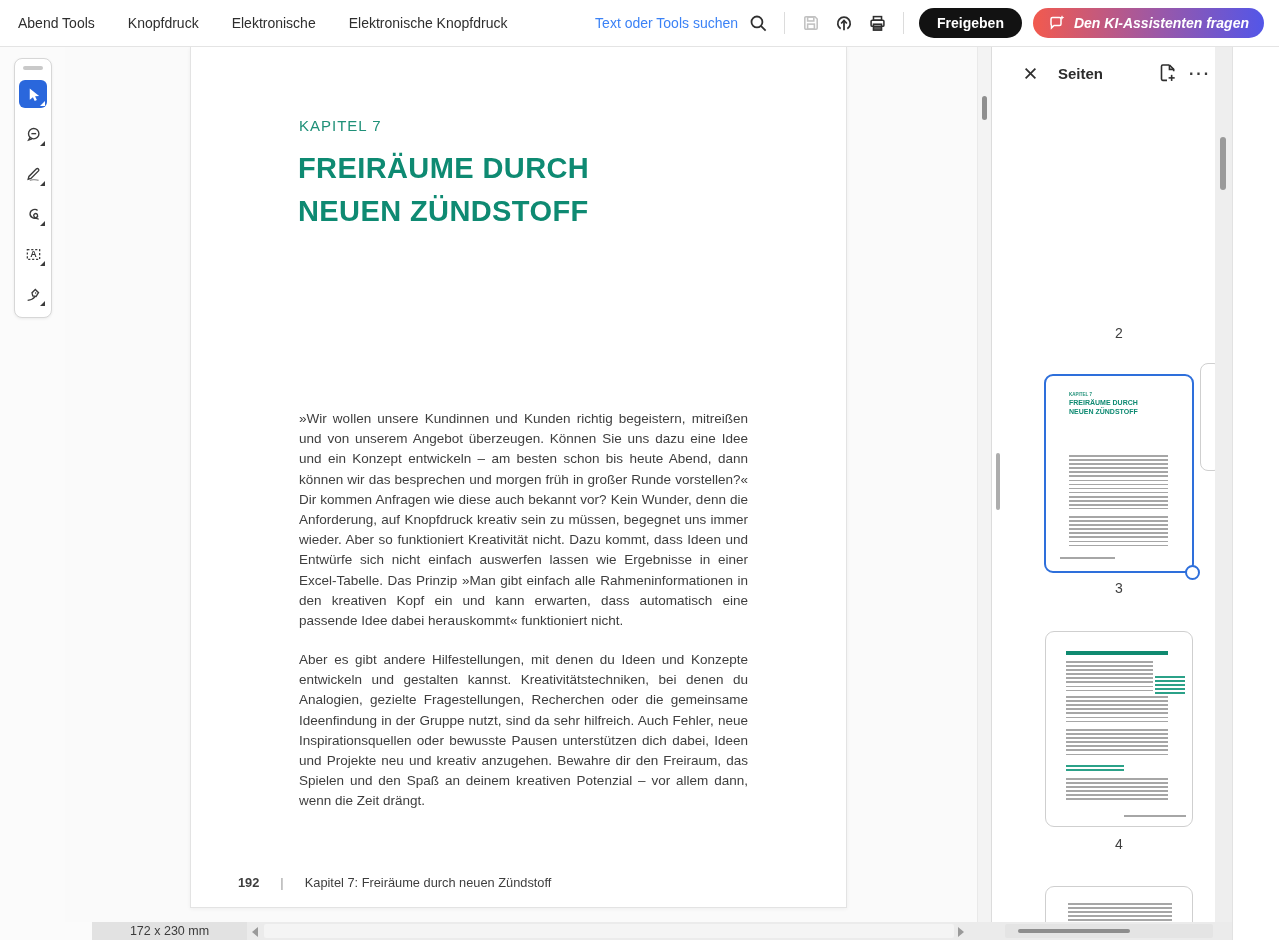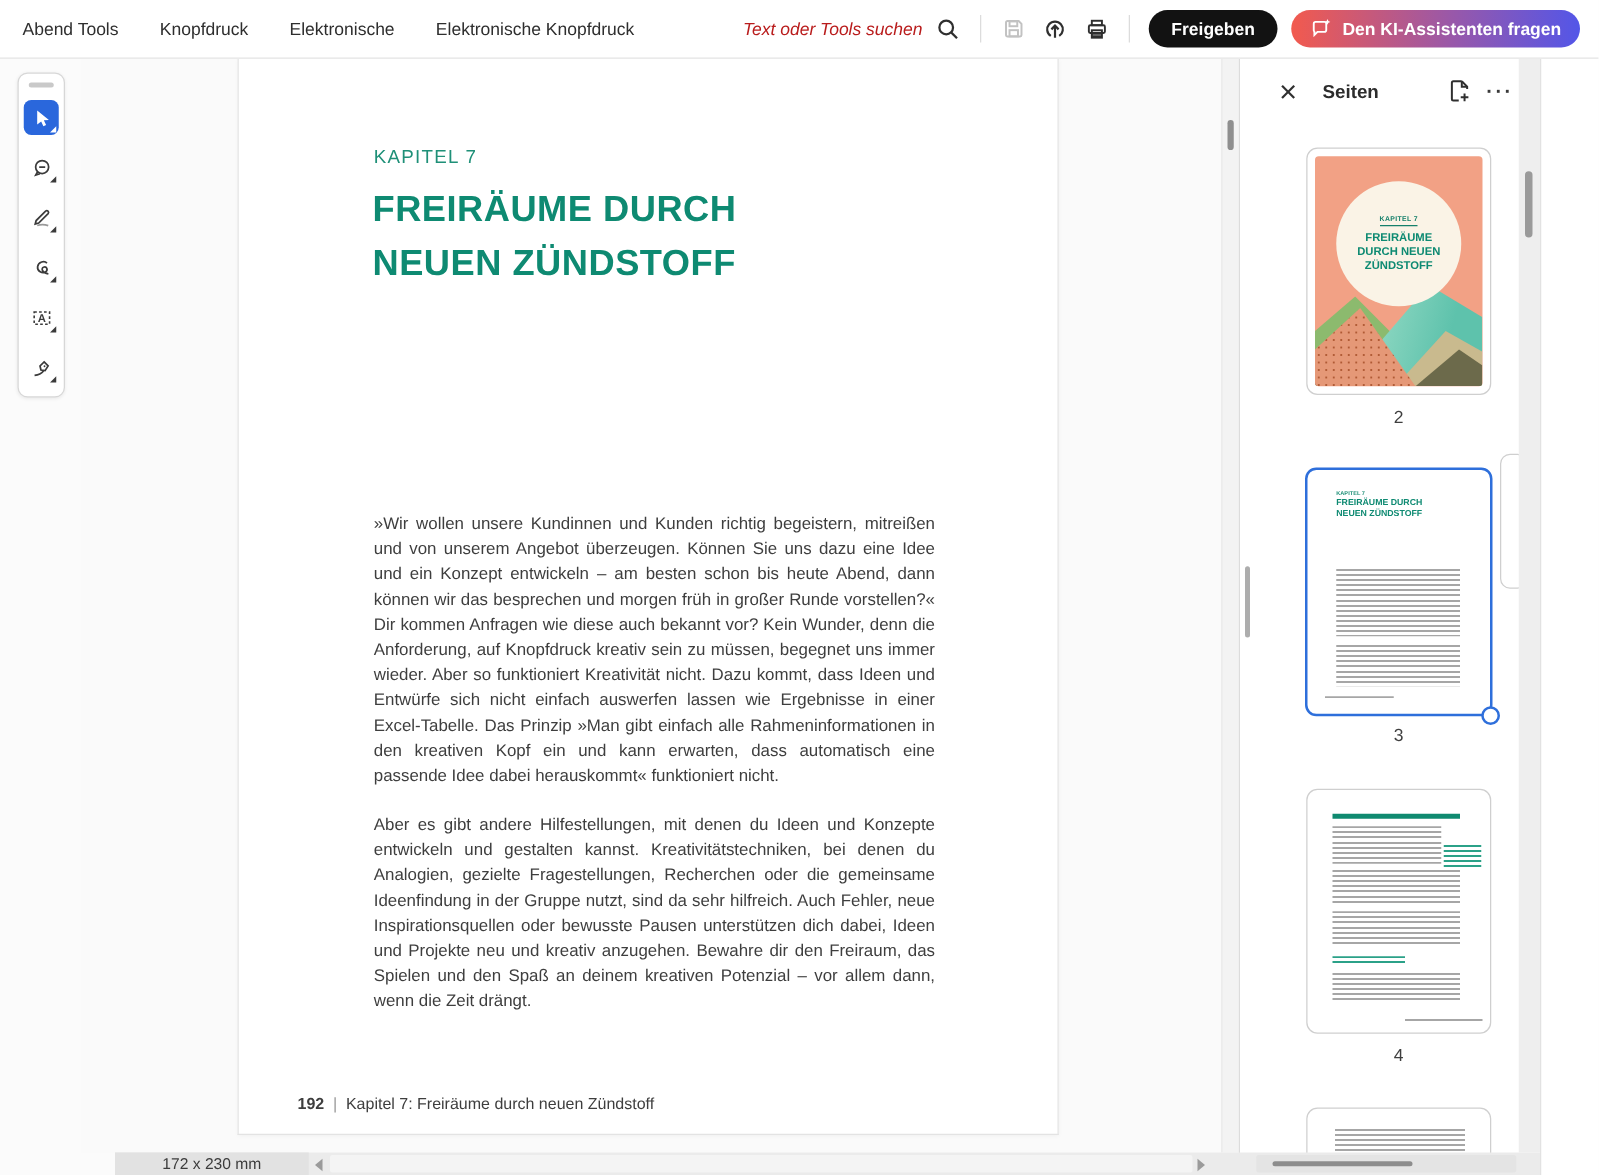--- a/index.html
+++ b/index.html
@@ -3,44 +3,44 @@
 <meta charset="utf-8">
 <style>
   html,body{margin:0;padding:0;background:#ffffff;}
   #app{position:relative;width:1279px;height:940px;background:#fbfbfb;font-family:"Liberation Sans",sans-serif;overflow:hidden;}
 
   
   .header{position:absolute;top:0;left:0;width:1279px;height:47px;background:#fff;border-bottom:1px solid #e4e4e4;display:flex;align-items:center;box-sizing:border-box;z-index:40;}
   .menu{display:flex;gap:33px;padding-left:18px;font-size:14px;color:#2e2e2e;white-space:nowrap;}
   .menu span{cursor:default;}
   .hright{margin-left:auto;display:flex;align-items:center;padding-right:15px;gap:11px;}
-  .search-label{font-size:14px;color:#b91c1c;margin-right:-2px;white-space:nowrap;font-style:italic;}
+  .search-label{font-size:14px;color:#3b82f6;margin-right:-2px;white-space:nowrap;}
   .hicon{width:22px;height:22px;display:flex;align-items:center;justify-content:center;color:#2f2f2f;}
   .hicon.disabled{color:#c2c2c2;}
   .vdiv{width:1px;height:22px;background:#dcdcdc;margin:0 4px;}
   .pill{height:30px;border-radius:16px;display:flex;align-items:center;font-size:14px;font-weight:700;color:#fff;padding:0 18px;white-space:nowrap;}
   .pill.share{background:#121212;}
-  .pill.ai{background:linear-gradient(90deg,#F25A4E 0%,#9a58a8 55%,#5356E8 100%);gap:8px;padding:0 15px;}
+  .pill.ai{background:linear-gradient(90deg,#F25A4E 0%,#9a58a8 55%,#5356E8 100%);gap:8px;padding:0 15px;font-style:italic;}
 
   
   .lrail{position:absolute;left:14px;top:58px;width:36px;background:#fff;border:1px solid #d7d7d7;border-radius:8px;box-shadow:0 1px 3px rgba(0,0,0,.07);display:flex;flex-direction:column;align-items:center;padding:7px 0 9px;gap:12px;z-index:30;}
   .drag-handle{width:20px;height:4px;border-radius:2px;background:#c9c9c9;margin-bottom:-2px;}
   .tbtn{width:28px;height:28px;border-radius:6px;display:flex;align-items:center;justify-content:center;position:relative;color:#3b3b3b;}
   .tbtn.active{background:#2a67dc;color:#ffffff;}
   .tbtn .sub{position:absolute;right:2px;bottom:2px;width:0;height:0;border-style:solid;border-width:0 0 5px 5px;border-color:transparent transparent currentColor transparent;}
 
   
   .docarea{position:absolute;left:65px;top:47px;width:912px;height:875px;background:#fafafa;}
   .page{position:absolute;left:125px;top:0px;width:657px;height:861px;background:#fff;border:1px solid #e3e3e3;border-top:none;box-sizing:border-box;box-shadow:0 1px 4px rgba(0,0,0,.05);}
   .kapitel{position:absolute;left:108px;top:70px;font-size:15px;font-weight:500;letter-spacing:1px;color:#1f9078;}
   .doctitle{position:absolute;left:107px;top:100px;font-size:29px;line-height:43px;font-weight:700;letter-spacing:.4px;color:#0e8a72;}
   .para{position:absolute;left:108px;width:449px;font-size:13.5px;line-height:20.2px;color:#3e3e3e;text-align:justify;}
   .p1{top:362px;}
   .p2{top:603px;}
-  .pagefooter{position:absolute;left:47px;top:828px;font-size:12.8px;color:#3e3e3e;display:flex;align-items:center;gap:7px;}
+  .pagefooter{position:absolute;left:47px;top:828px;font-size:12.8px;color:#3e3e3e;display:flex;align-items:center;gap:21px;}
   .pagefooter b{font-weight:700;}
   .pagefooter .fdiv{color:#9a9a9a;font-size:13px;font-weight:300;}
 
   
   .doc-vscroll{position:absolute;left:977px;top:47px;width:14px;height:875px;background:#f3f3f3;border-left:1px solid #e9e9e9;box-sizing:border-box;}
   .doc-vthumb{position:absolute;left:982px;top:96px;width:5px;height:24px;background:#8f8f8f;border-radius:3px;}
   .splitter{position:absolute;left:996px;top:453px;width:4px;height:57px;background:#adadad;border-radius:2px;z-index:25;}
 
   
   .panel{position:absolute;left:991px;top:47px;width:241px;height:893px;background:#fff;border-left:1px solid #dcdcdc;box-sizing:border-box;}
@@ -239,34 +239,20 @@
     <svg width="22" height="22" viewBox="0 0 18 18" fill="none" stroke="#2f2f2f" stroke-width="1.3">
         <path d="M11 2.5 H5.5 a1 1 0 0 0 -1 1 V14 a1 1 0 0 0 1 1 H9"></path>
         <path d="M11 2.5 V6 H14.5"></path>
         <path d="M11 2.5 L14.5 6 V7.5"></path>
         <line x1="12.8" y1="10.5" x2="12.8" y2="15.5"></line>
         <line x1="10.3" y1="13" x2="15.3" y2="13"></line>
       </svg>
   </div>
   <div class="panel-more">···</div>
 
-  <div class="thumb" style="top:118px;height:198px;">
-    <div class="art">
-      <div class="m green"></div>
-      <div class="m purple"></div>
-      <div class="m mint"></div>
-      <div class="m tan"></div>
-      <div class="m olive"></div>
-      <div class="m coral"></div>
-      <div class="circle">
-        <div class="ck">KAPITEL 7</div>
-        <div class="ct">FREIRÄUME DURCH NEUEN ZÜNDSTOFF</div>
-      </div>
-    </div>
-  </div>
   <div class="thumb-label" style="top:325px;">2</div>
 
   <div class="thumb sel" style="left:1044px;top:374px;width:150px;height:199px;">
     <div class="mini-k" style="left:23px;top:16px;">KAPITEL 7</div>
     <div class="mini-t" style="left:23px;top:23px;">
       <div>FREIRÄUME DURCH</div>
       <div>NEUEN ZÜNDSTOFF</div>
     </div>
     <div class="stripes" style="left:23px;top:79px;width:99px;height:54px;"></div>
     <div class="stripes" style="left:23px;top:140px;width:99px;height:33px;"></div>

